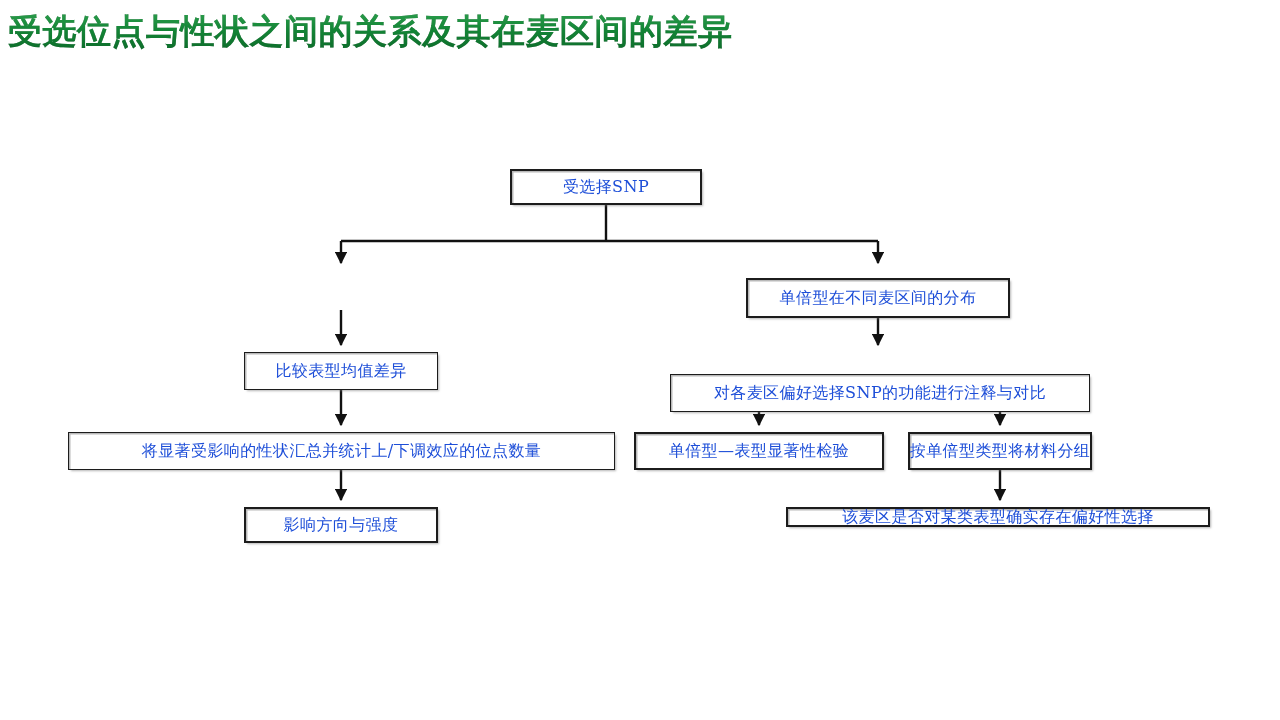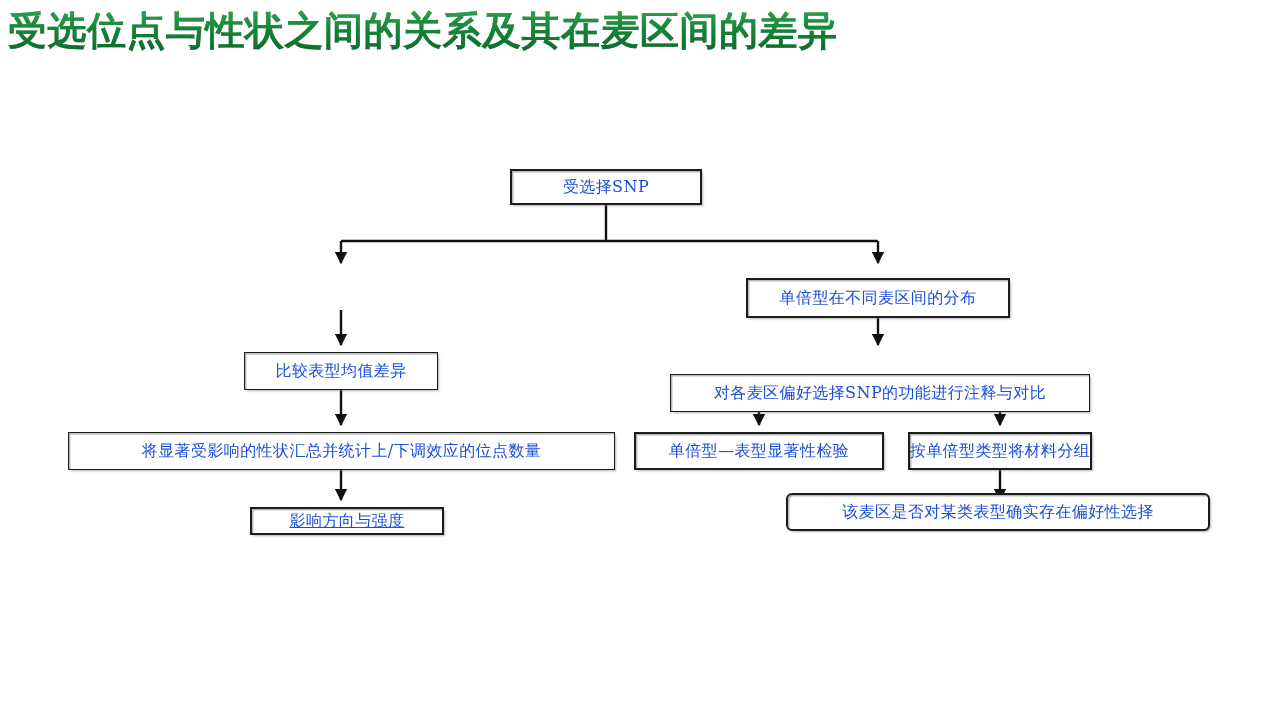--- a/index.html
+++ b/index.html
@@ -14,21 +14,21 @@
     font-family: "DejaVu Sans", "Liberation Sans", sans-serif;
     position: relative;
   }
 
   
   #slide-title {
     position: absolute;
     left: 8px;
     top: 10px;
     font-family: "DejaVu Sans", "Liberation Sans", sans-serif;
-    font-size: 39px;
+    font-size: 34px;
     font-weight: bold;
     letter-spacing: 0.5px;
     line-height: 42px;
     white-space: nowrap;
     color: #19863a;
     background: linear-gradient(180deg, #2fa04f 0%, #148637 45%, #0d6b2a 100%);
     -webkit-background-clip: text;
     background-clip: text;
     -webkit-text-fill-color: transparent;
     text-shadow: 0 0 0 rgba(0,0,0,0);
@@ -108,25 +108,25 @@
     </g>
   </svg>
 
   <div class="node" style="left:510px; top:169px; width:192px; height:36px;">受选择SNP</div>
 
 
   <div class="node thin" style="left:244px; top:352px; width:194px; height:38px;">比较表型均值差异</div>
 
   <div class="node thin" style="left:68px; top:432px; width:547px; height:38px;">将显著受影响的性状汇总并统计上/下调效应的位点数量</div>
 
-  <div class="node" style="left:250px; top:507px; width:194px; height:28px;text-decoration:underline;">影响方向与强度</div>
+  <div class="node" style="left:244px; top:507px; width:194px; height:36px;">影响方向与强度</div>
 
   <div class="node" style="left:746px; top:278px; width:264px; height:40px;">单倍型在不同麦区间的分布</div>
 
   <div class="node thin" style="left:670px; top:352px; width:420px; height:38px;margin-top:22px;">对各麦区偏好选择SNP的功能进行注释与对比</div>
 
   <div class="node" style="left:634px; top:432px; width:250px; height:38px;">单倍型—表型显著性检验</div>
 
   <div class="node" style="left:908px; top:432px; width:184px; height:38px;">按单倍型类型将材料分组</div>
 
-  <div class="node" style="left:786px; top:493px; width:424px; height:38px;border-radius:6px;">该麦区是否对某类表型确实存在偏好性选择</div>
+  <div class="node" style="left:786px; top:507px; width:424px; height:20px;">该麦区是否对某类表型确实存在偏好性选择</div>
 
 </div>
 
 </body></html>

